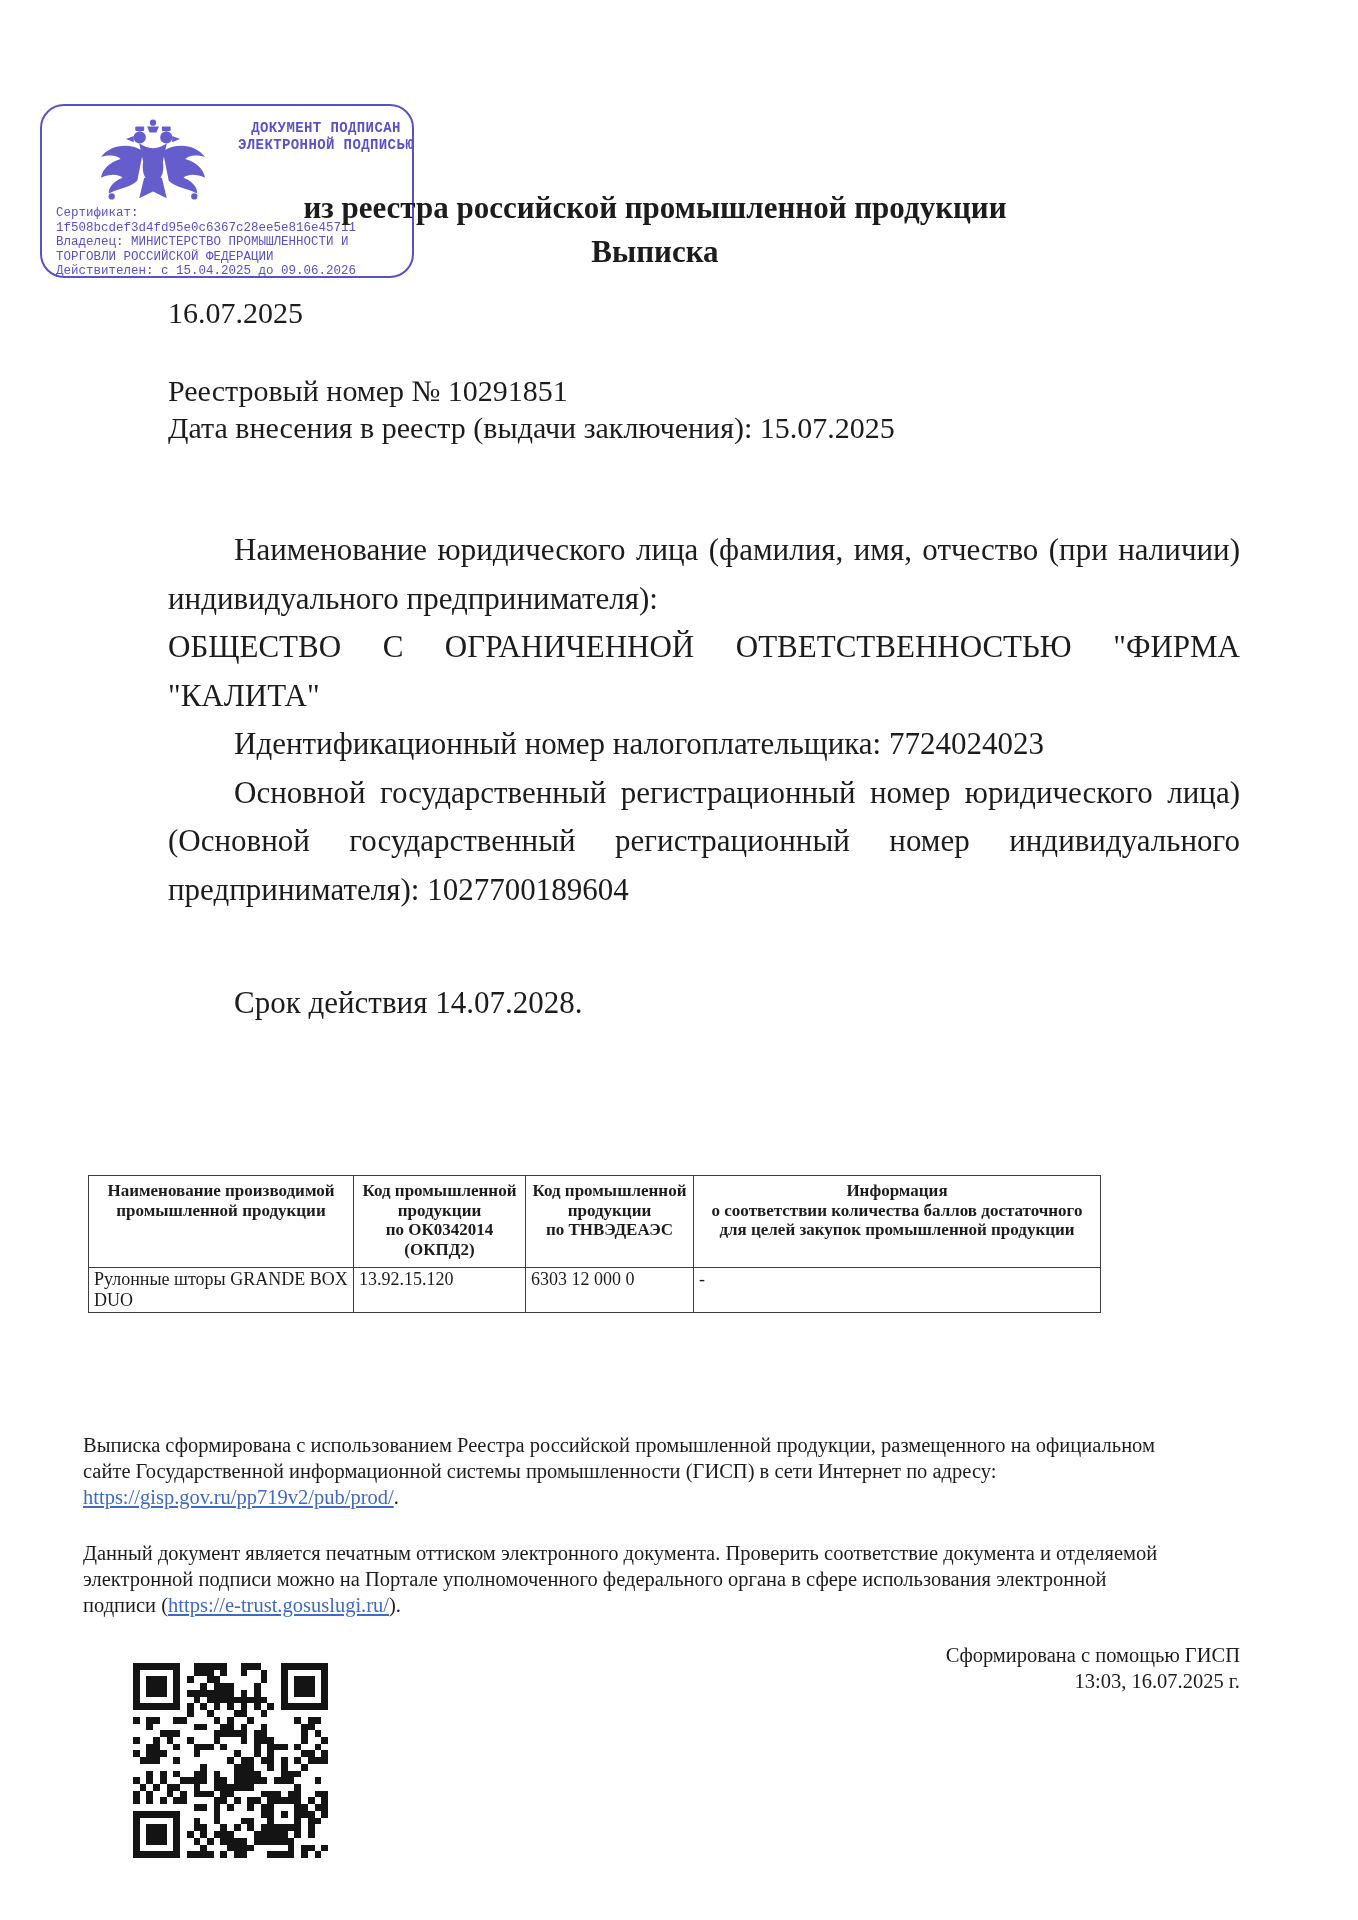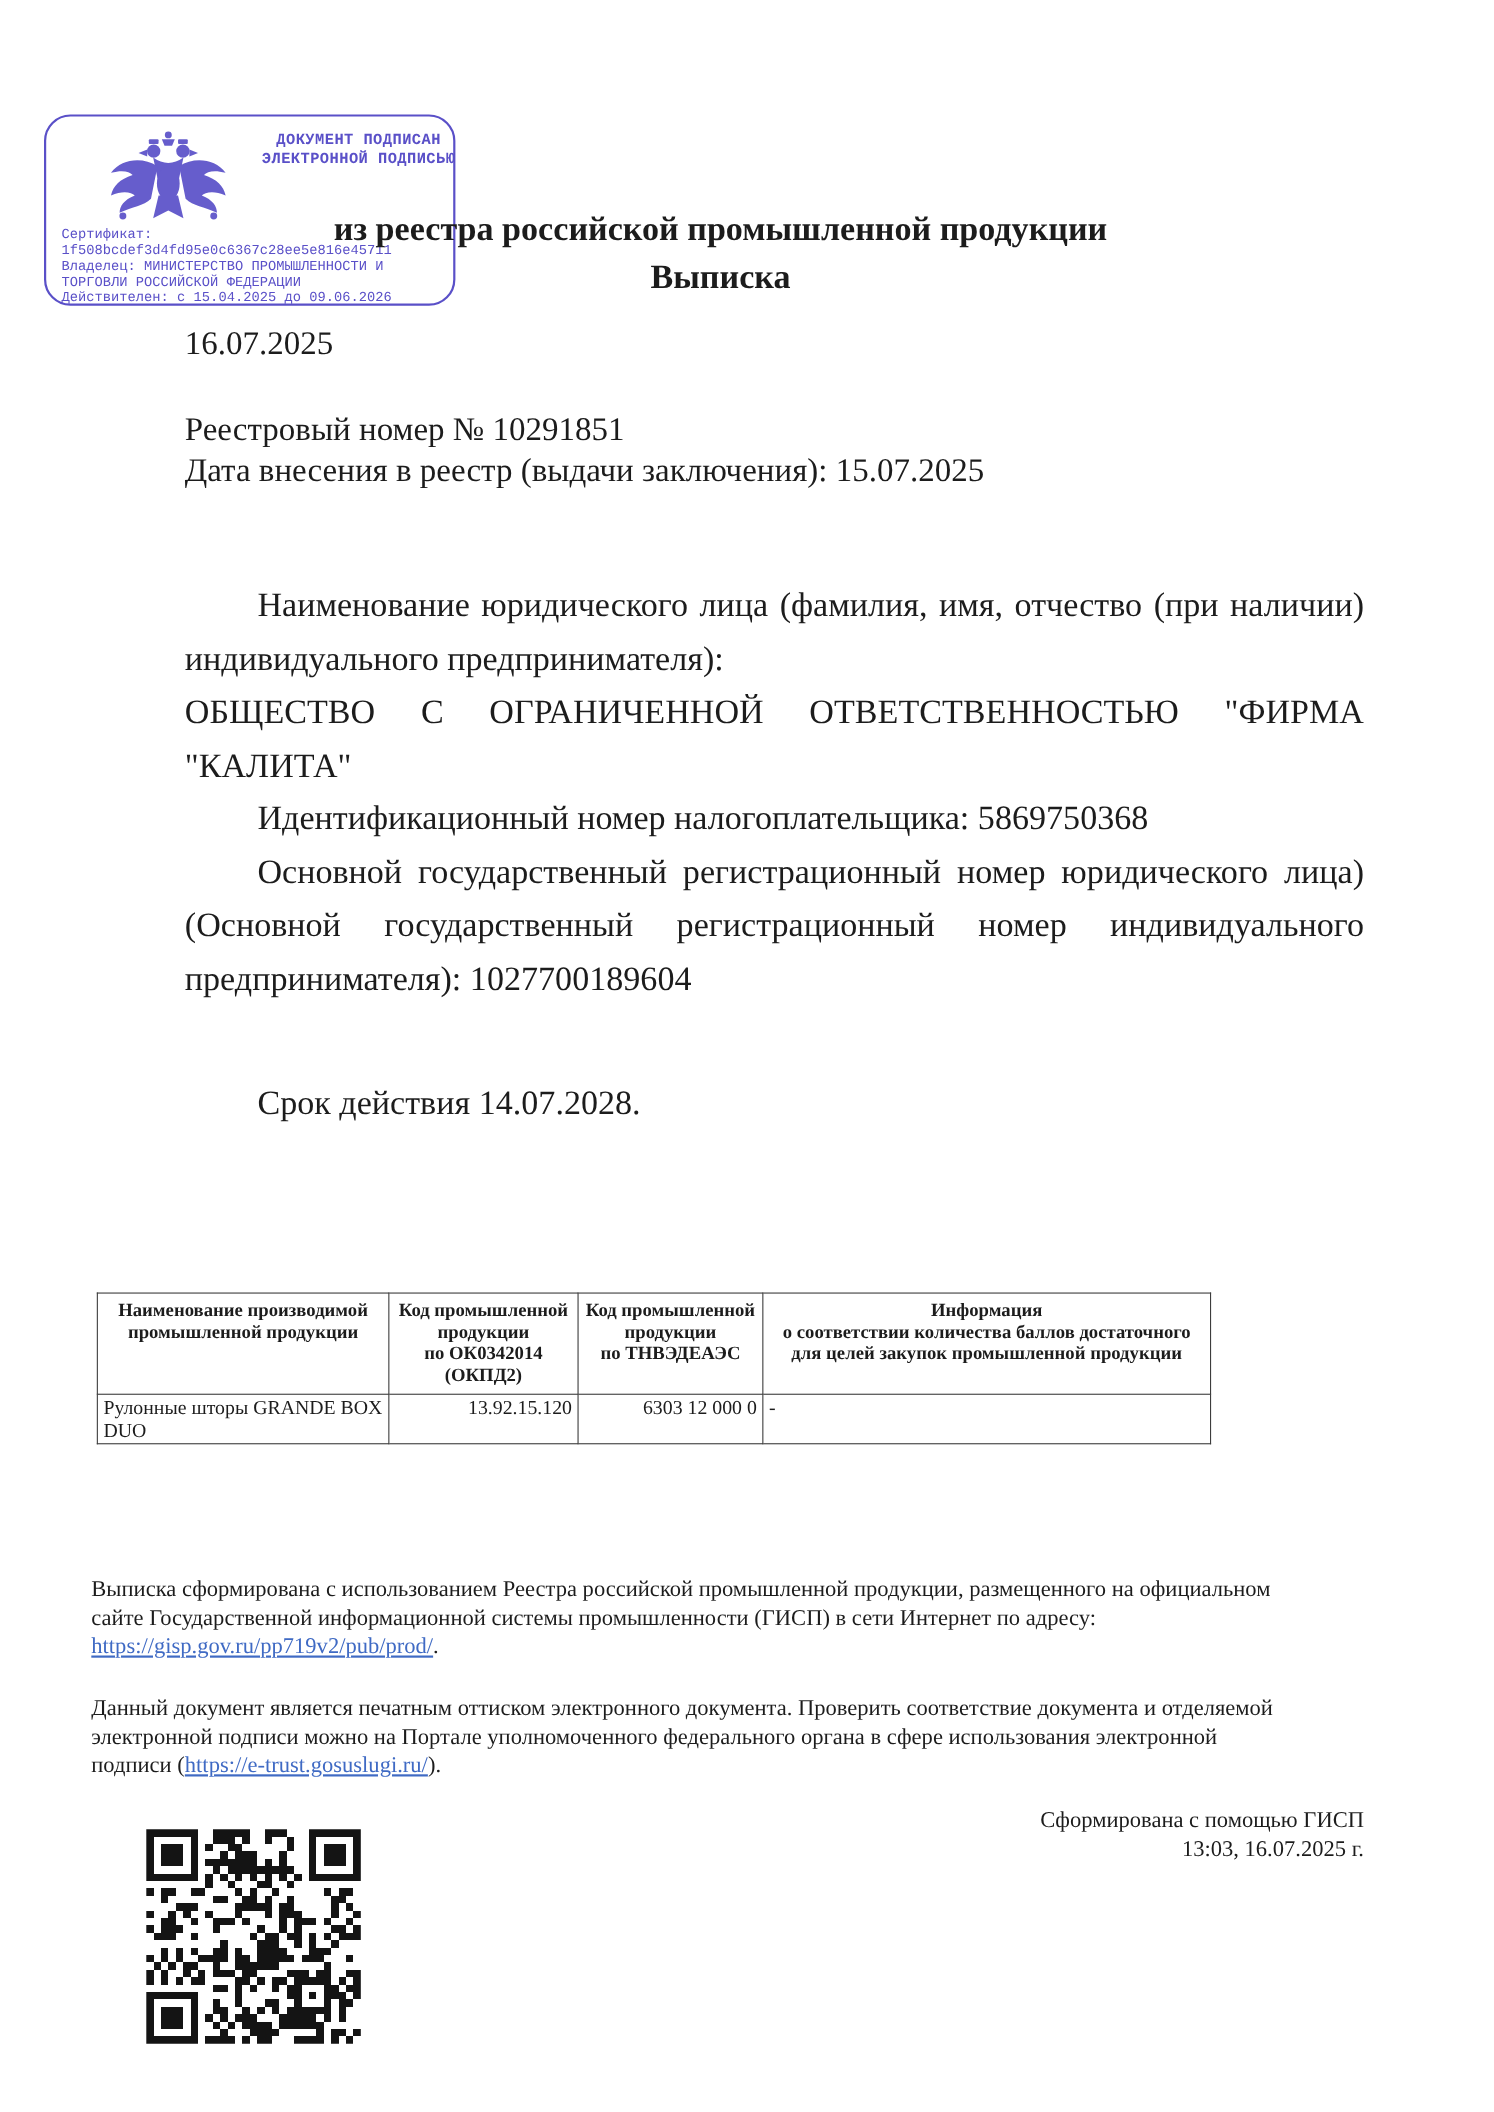--- a/index.html
+++ b/index.html
@@ -53,21 +53,21 @@
   }
   .ptable th, .ptable td {
     border:1.5px solid #3d3d3d; vertical-align:top; overflow:hidden;
   }
   .ptable th {
     font-size:17px; font-weight:bold; line-height:19.5px;
     text-align:center; padding:5px 4px 4px; height:82px;
   }
   .ptable td { font-size:18px; line-height:20.5px; padding:1px 5px 2px; height:41px; }
   .pre { white-space:pre-line; }
-  .cell-c { text-align:right; }
+  .cell-c { text-align:left; }
   .cell-l { text-align:left; }
 
   
   .footer-1 { position:absolute; left:83px; top:1432px; width:1100px; font-size:20.5px; line-height:26px; }
   .footer-2 { position:absolute; left:83px; top:1540px; width:1100px; font-size:20.5px; line-height:26px; }
   .footer-1 a, .footer-2 a { color:#3f6ac4; text-decoration:underline; }
 
   .generated {
     position:absolute; left:840px; top:1642px; width:400px;
     text-align:right; font-size:20.5px; line-height:26px;
@@ -116,21 +116,21 @@
 
   <div class="doc-date">16.07.2025</div>
   <div class="registry">
     <div>Реестровый номер № 10291851</div>
     <div>Дата внесения в реестр (выдачи заключения): 15.07.2025</div>
   </div>
 
   <div class="body-block">
     <p class="ind">Наименование юридического лица (фамилия, имя, отчество (при наличии) индивидуального предпринимателя):</p>
     <p>ОБЩЕСТВО С ОГРАНИЧЕННОЙ ОТВЕТСТВЕННОСТЬЮ "ФИРМА "КАЛИТА"</p>
-    <p class="ind">Идентификационный номер налогоплательщика: 5869750368</p>
+    <p class="ind">Идентификационный номер налогоплательщика: 7724024023</p>
     <p class="ind">Основной государственный регистрационный номер юридического лица) (Основной государственный регистрационный номер индивидуального предпринимателя): 1027700189604</p>
     <p class="ind validity-line">Срок действия 14.07.2028.</p>
   </div>
 
   <table class="ptable">
     <colgroup>
       <col style="width:265px">
         <col style="width:172px">
         <col style="width:168px">
         <col style="width:407px">

